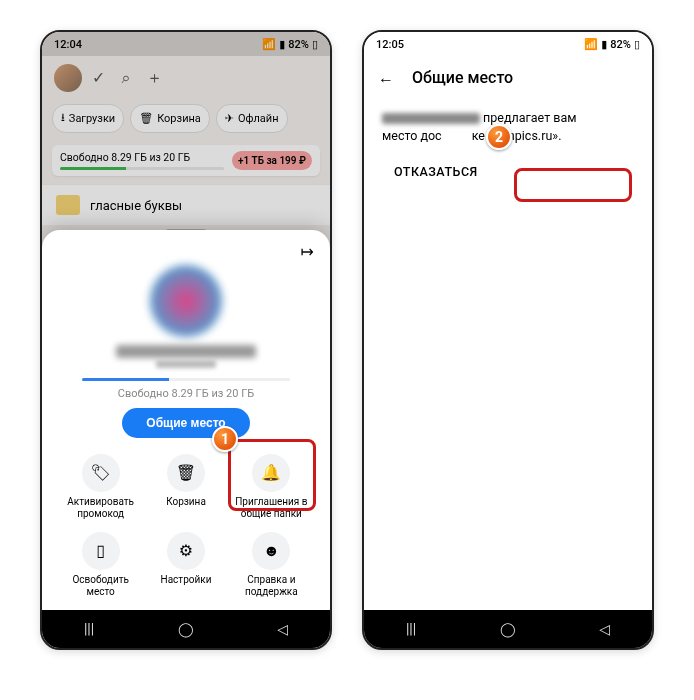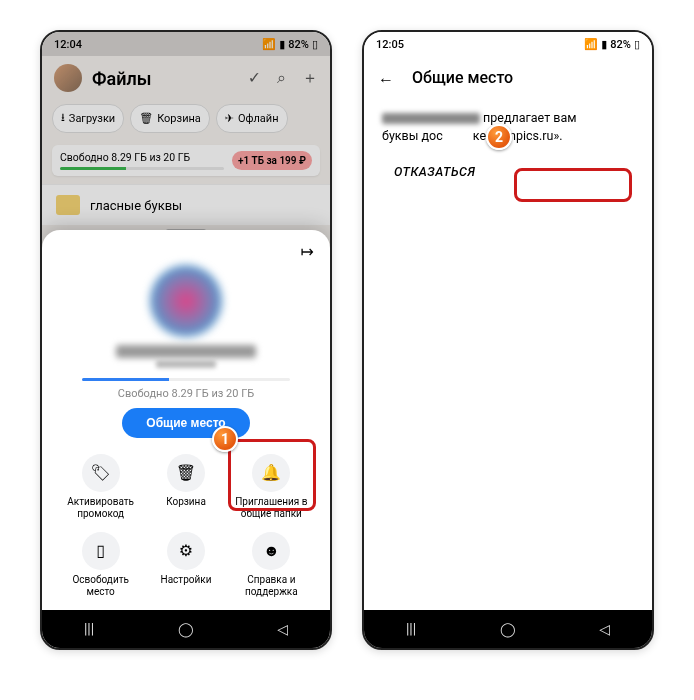--- a/index.html
+++ b/index.html
@@ -127,40 +127,39 @@
 
     
     .p2-header {
       display:flex; align-items:center; padding:12px 14px; gap:18px;
     }
     .p2-title { font-size:16px; font-weight:500; }
     .invite-text {
       font-size:12.5px; padding:10px 18px 6px; line-height:1.4;
     }
     .blur-inline { display:inline-block; width:98px; height:11px; background:#888; filter:blur(2.5px); vertical-align:middle; border-radius:2px;}
-    .invite-btns { display:flex; justify-content:space-between; padding:8px 16px 12px; font-size:12.5px; font-weight:500; letter-spacing:0.5px;font-style:italic;}
+    .invite-btns { display:flex; justify-content:space-between; padding:8px 16px 12px; font-size:12.5px; font-weight:500; letter-spacing:0.5px;}
     .invite-btn { padding:6px 14px; }
   </style>
 </head>
 <body>
 
 <div class="phone phone1">
   <div class="bg-dim">
     <div class="status-bar">
       <span>12:04</span>
       <span class="status-icons">
         <span>📶</span>
         <span>▮</span>
         <span>82%</span>
         <span>▯</span>
       </span>
     </div>
     <div class="header">
       <div class="avatar-sm"></div>
-      <div class="header-title">Файлы</div>
       <div class="header-icons">
         <span>✓</span>
         <span>⌕</span>
         <span>＋</span>
       </div>
     </div>
     <div class="chips">
       <div class="chip">
           <span>⭳</span>
           <span>Загрузки</span>
@@ -249,21 +248,21 @@
       <span>82%</span>
       <span>▯</span>
     </span>
   </div>
   <div class="p2-header">
     <span>←</span>
     <span class="p2-title">Общие место</span>
   </div>
   <div class="invite-text">
     <span class="blur-inline"></span><span> предлагает вам</span><br>
-    <span>буквы дос</span><span style="display:inline-block;width:30px;"></span><span>ке «lumpics.ru».</span>
+    <span>место дос</span><span style="display:inline-block;width:30px;"></span><span>ке «lumpics.ru».</span>
   </div>
   <div class="invite-btns">
     <div class="invite-btn">ОТКАЗАТЬСЯ</div>
   </div>
 
   <div class="highlight-box" style="top:136px; left:150px; width:118px; height:34px;"></div>
   <div class="marker" style="top:92px; left:122px;">2</div>
 
   <div class="nav-bar">
     <span class="nav-btn">|||</span>

